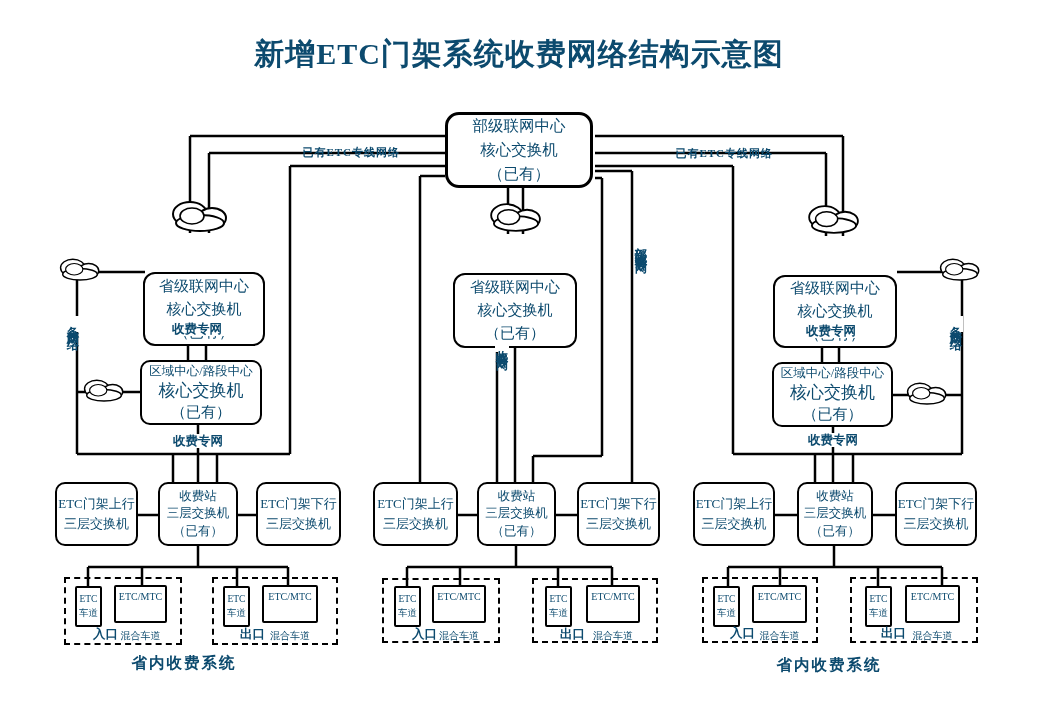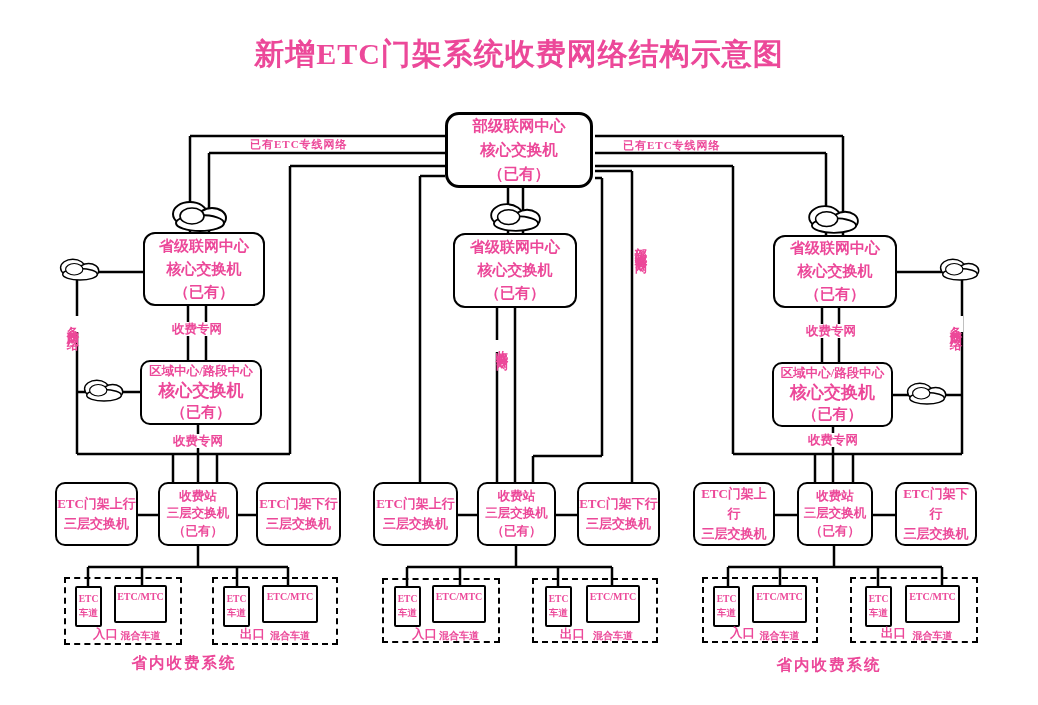--- a/index.html
+++ b/index.html
@@ -1,45 +1,45 @@
 <!DOCTYPE html>
 <html><head>
 <meta charset="utf-8">
 <style>
   html,body{margin:0;padding:0;background:#ffffff;}
   .canvas{
     position:relative;width:1038px;height:705px;background:#ffffff;overflow:hidden;
-    font-family:"Liberation Serif","DejaVu Serif",serif;color:#ec4899;
+    font-family:"Liberation Serif","DejaVu Serif",serif;color:#0c4a6e;
   }
   .wires{position:absolute;left:0;top:0;}
   .title{
     position:absolute;left:0;top:34px;width:1038px;text-align:center;
     font-size:30px;font-weight:bold;letter-spacing:1px;
   }
   .node{
     position:absolute;box-sizing:border-box;background:#ffffff;
     display:flex;flex-direction:column;align-items:center;justify-content:center;
-    text-align:center;font-weight:bold;
+    text-align:center;font-weight:normal;
   }
   .rounded{border:3px solid #000;border-radius:14px;}
-  .rounded2{border:2.5px solid #000;border-radius:12px;}
+  .rounded2{border:2.5px solid #000;border-radius:12px;margin-top:40px;}
   .rounded3{border:2.5px solid #000;border-radius:10px;}
   .ministry span{font-size:15.5px;line-height:24px;}
   .prov span{font-size:15px;line-height:23px;}
   .regional .s1{font-size:12.5px;line-height:17px;}
   .regional .s2{font-size:17px;line-height:22px;}
   .regional .s3{font-size:15px;line-height:20px;}
   .station span{font-size:12.5px;line-height:17.5px;}
   .gantry span{font-size:13px;line-height:20px;}
   .lane{border:2px solid #000;border-radius:2px;}
   .lane span{font-size:9.5px;line-height:13.5px;}
   .mixed span{font-size:10px;line-height:14px;margin-top:25px;}
   .dashedbox{position:absolute;box-sizing:border-box;border:2px dashed #000;background:transparent;}
   .lbl{position:absolute;font-weight:bold;}
-  .netlbl{font-size:11px;letter-spacing:1px;text-align:left;}
+  .netlbl{font-size:11px;letter-spacing:1px;text-align:right;margin-top:8px;}
   .tolllbl{font-size:12.5px;text-align:center;background:#ffffff;line-height:14px;}
   .vlbl{
     writing-mode:vertical-rl;text-orientation:upright;
     font-size:12.5px;line-height:14px;background:#ffffff;letter-spacing:4px;
   }
   .gatelbl{font-size:12.5px;width:40px;text-align:left;}
   .syslbl{font-size:15.5px;width:160px;text-align:center;letter-spacing:2px;}
 </style>
 </head>
 <body>

